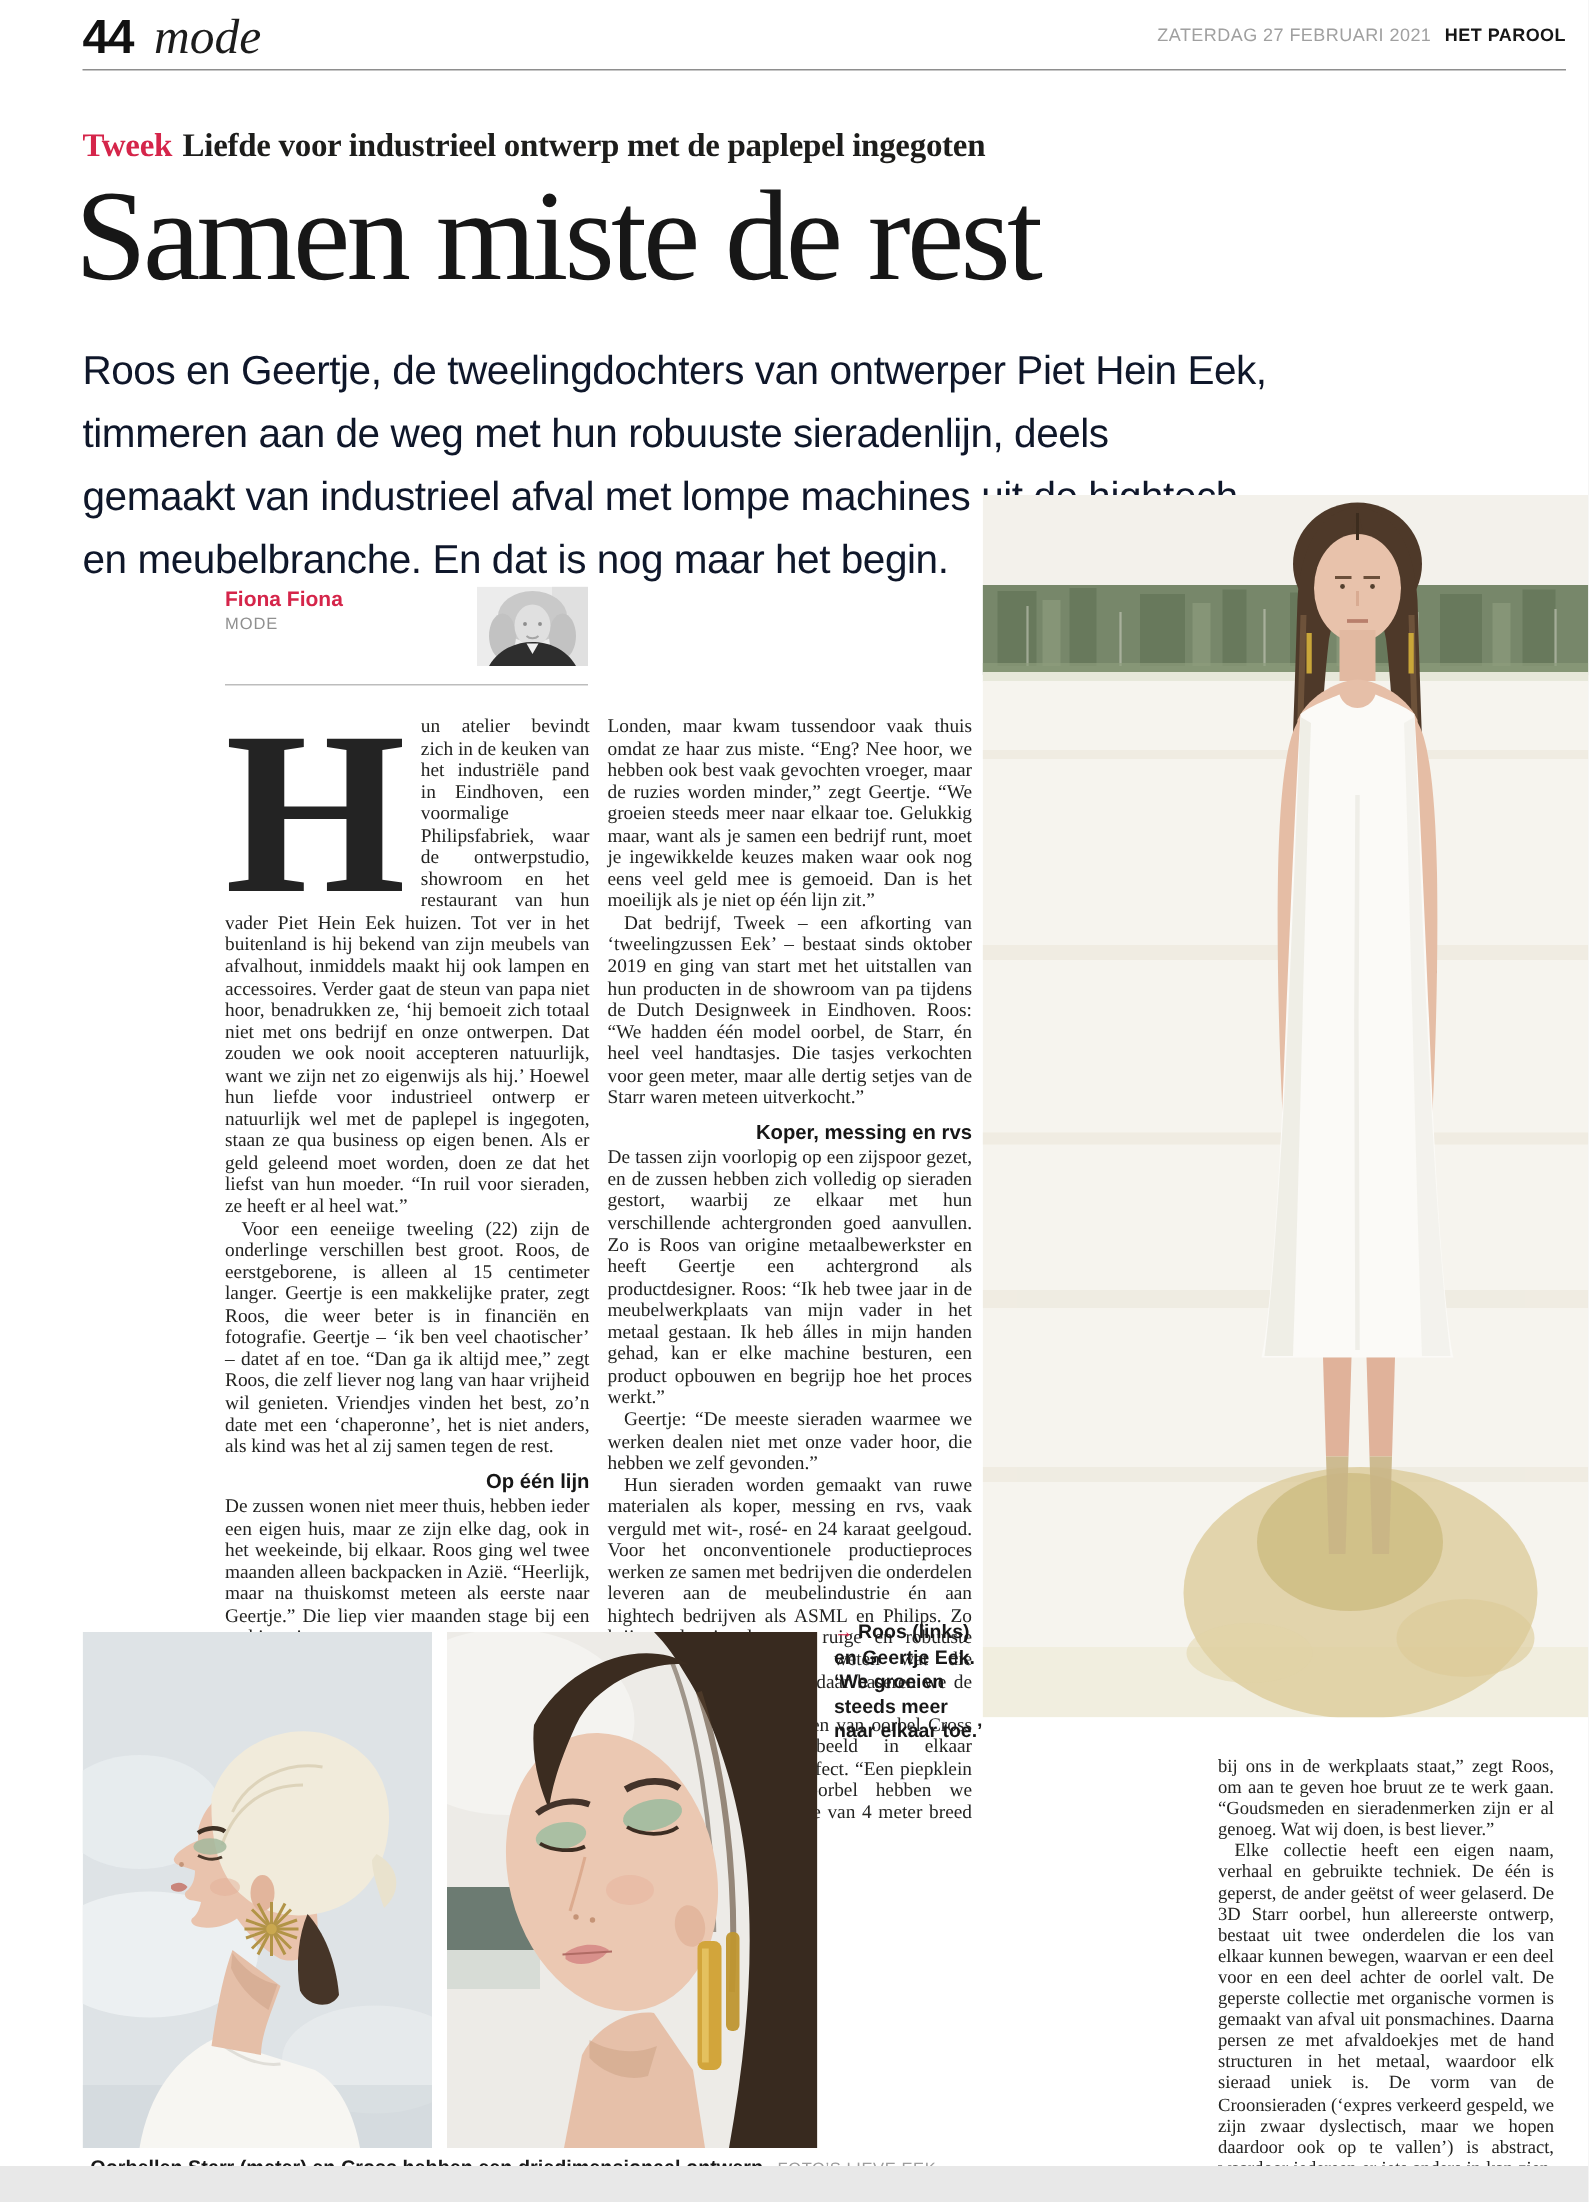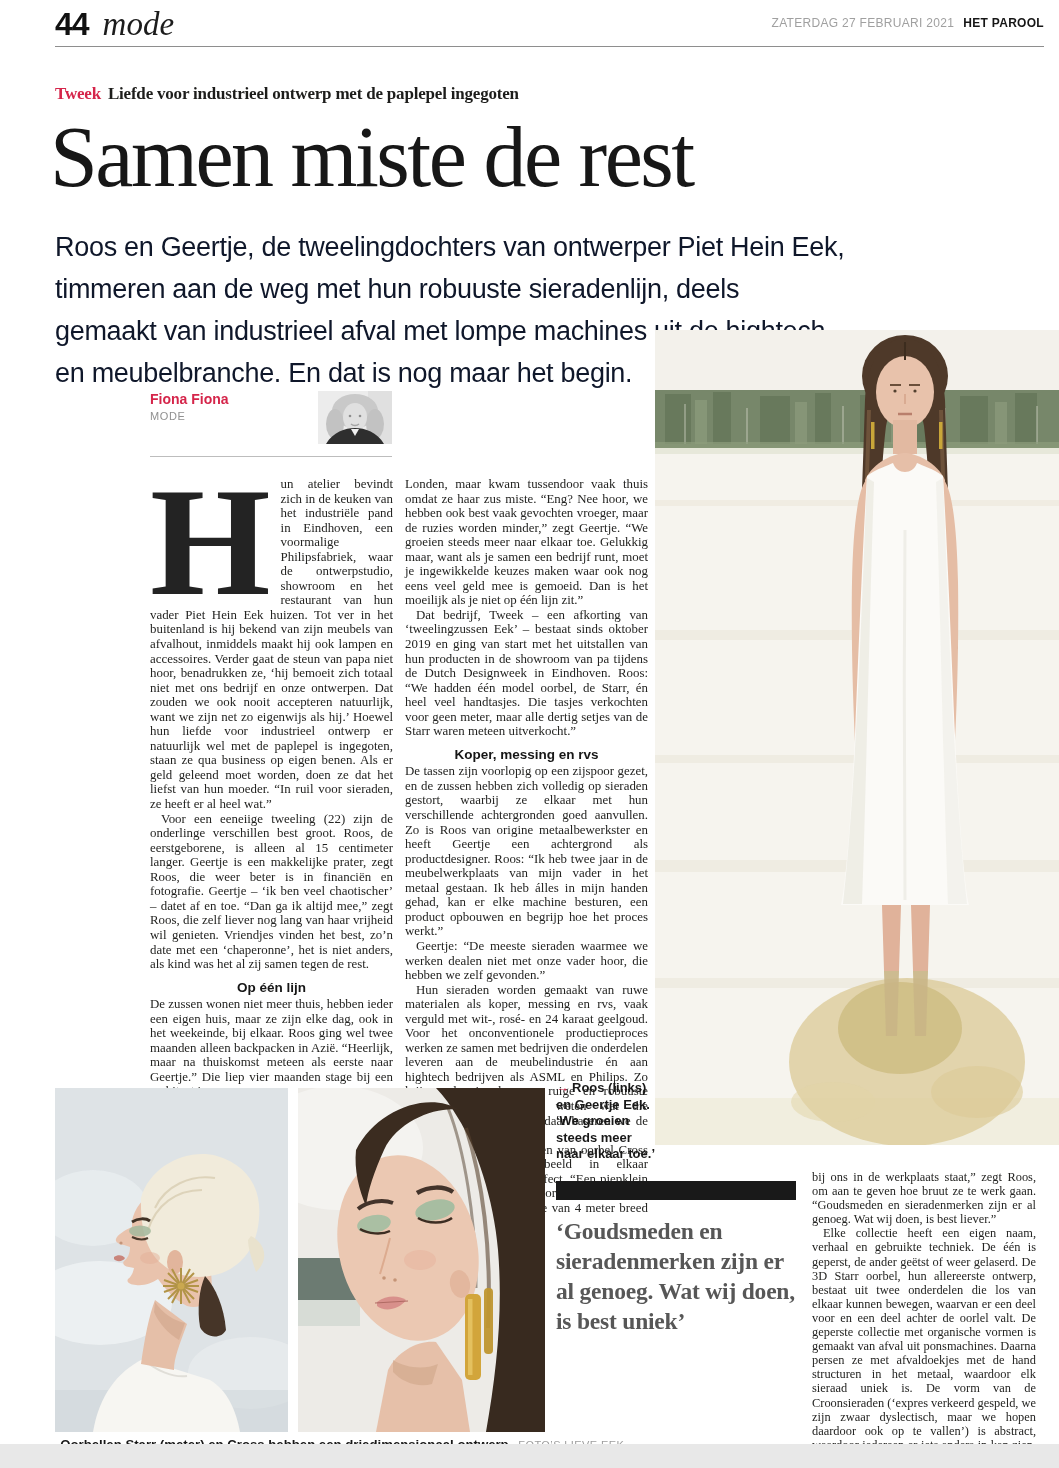--- a/index.html
+++ b/index.html
@@ -10,40 +10,40 @@
   }
   
   .header-left{position:absolute;left:55px;top:6px;display:flex;align-items:baseline;gap:14px;}
   .page-number{font-family:"Liberation Sans",sans-serif;font-weight:bold;font-size:32px;color:#111;letter-spacing:-1px;}
   .section-name{font-family:"Liberation Serif",serif;font-style:italic;font-size:33px;color:#1c1c1c;}
   .header-right{position:absolute;right:27px;top:16px;font-family:"Liberation Sans",sans-serif;font-size:12px;}
   .header-date{color:#a0a0a0;letter-spacing:.3px;}
   .header-masthead{color:#161616;font-weight:bold;margin-left:9px;letter-spacing:.3px;}
   .header-rule{position:absolute;left:55px;right:27px;top:46px;height:1px;background:#8e8e8e;}
   
-  .kicker{position:absolute;left:55px;top:84px;font-size:17px;font-weight:bold;letter-spacing:-.2px;}
+  .kicker{position:absolute;left:55px;top:84px;font-size:22px;font-weight:bold;letter-spacing:-.2px;}
   .kicker .brand{color:#d5254a;margin-right:7px;}
   .headline{position:absolute;left:50px;top:102px;font-size:86px;line-height:110px;font-weight:500;
     letter-spacing:-2.5px;color:#171717;white-space:nowrap;}
   .standfirst{position:absolute;left:55px;top:226px;width:790px;
     font-family:"Liberation Sans",sans-serif;font-size:27px;line-height:42px;
     color:#0f172a;letter-spacing:-.3px;}
   
   .byline{position:absolute;left:150px;top:391px;width:243px;font-family:"Liberation Sans",sans-serif;}
   .byline .author{color:#d5254a;font-weight:bold;font-size:14px;}
   .byline .role{color:#909090;font-size:11px;letter-spacing:.6px;margin-top:3px;}
   .author-photo{position:absolute;left:318px;top:391px;width:74px;height:53px;overflow:hidden;}
   .byline-rule{position:absolute;left:150px;top:456px;width:242px;height:1px;background:#bdbdbd;}
   
   .col{position:absolute;top:477px;width:243px;font-size:12.9px;line-height:14.55px;
     text-align:justify;color:#242422;}
   .col p{margin:0;}
   .col p.ind{text-indent:11px;}
   .col .subhead{font-family:"Liberation Sans",sans-serif;font-weight:bold;font-size:13.5px;
-    margin:9px 0 2px;text-align:center;color:#161616;}
+    margin:9px 0 2px;text-align:right;color:#161616;}
   #col1{left:150px;}
   #col2{left:405px;}
   #col3{left:812px;top:1170px;width:224px;font-size:12.4px;line-height:14.1px;}
   .dropcap{float:left;font-size:155px;line-height:119px;font-weight:bold;color:#232323;
     padding:6px 10px 0 0;font-family:"Liberation Serif",serif;}
   
   .main-photo{position:absolute;left:655px;top:330px;width:404px;height:815px;overflow:hidden;}
   .photo-a{position:absolute;left:55px;top:1088px;width:233px;height:344px;overflow:hidden;}
   .photo-b{position:absolute;left:298px;top:1088px;width:247px;height:344px;overflow:hidden;}
   
@@ -198,24 +198,20 @@
         <path d="M229,641 L244,641 L242,706 L231,706 Z" fill="#c9b586" opacity="0.9"></path>
         <path d="M258,641 L273,641 L271,706 L260,706 Z" fill="#c9b586" opacity="0.9"></path>
       </g>
     </svg>
   </div>
 
   <div class="mid-caption">
     <span class="arrow">→</span><span>Roos (links) en Geertje Eek. ‘We groeien steeds meer naar elkaar toe.’</span>
   </div>
 
-  <div class="pullquote">
-    <div class="pq-bar"></div>
-    <div class="pq-text">‘Goudsmeden en sieradenmerken zijn er al genoeg. Wat wij doen, is best uniek’</div>
-  </div>
 
   <div class="photo-a">
     <svg width="233" height="344" viewBox="0 0 233 344">
       <rect width="233" height="344" fill="#dee3e6"></rect>
       <ellipse cx="38" cy="120" rx="55" ry="38" fill="#e9eef0" opacity="0.8"></ellipse>
       <ellipse cx="45" cy="215" rx="72" ry="42" fill="#eff2f3" opacity="0.85"></ellipse>
       <ellipse cx="195" cy="285" rx="62" ry="36" fill="#e9edee" opacity="0.7"></ellipse>
       <rect y="302" width="233" height="42" fill="#ccd4d8" opacity="0.5"></rect>
 
       <path d="M38,344 C44,308 62,284 88,271 L155,292 C172,302 181,322 185,344 Z" fill="#f7f6f2"></path>

